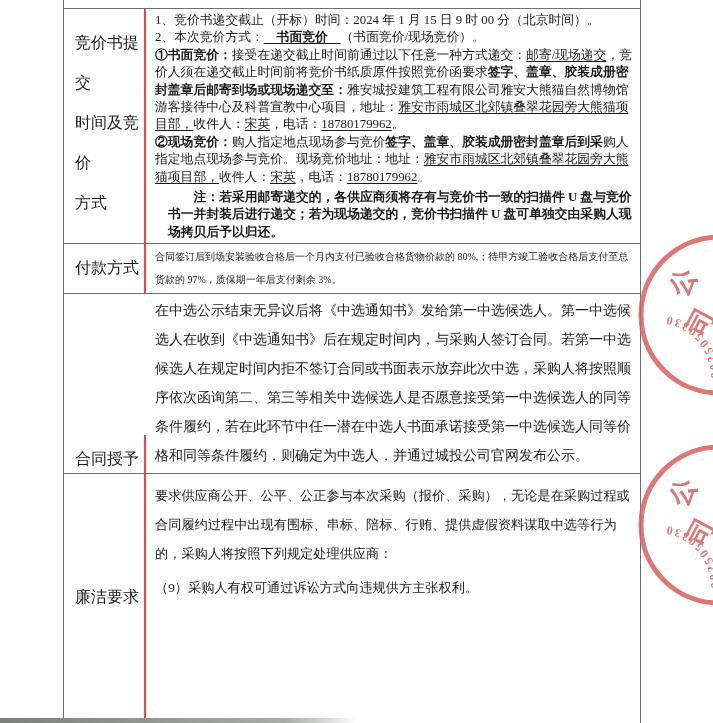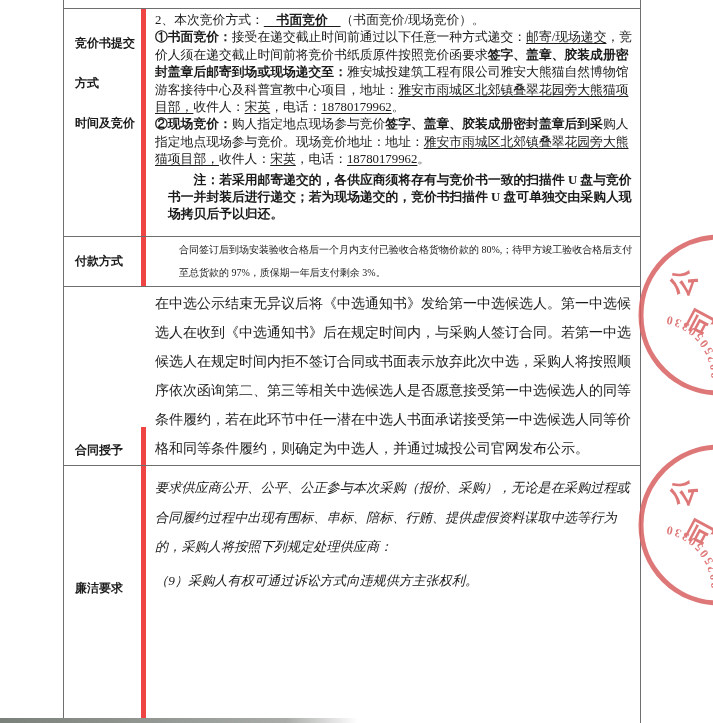--- a/index.html
+++ b/index.html
@@ -12,51 +12,51 @@
   .doc-table{
     position:absolute;left:63px;top:0;width:578px;
     border-left:1px solid #6f6f6f;border-right:1px solid #6f6f6f;
     box-sizing:border-box;background:#fff;
   }
   .remnant{height:8px;border-bottom:1px solid #6f6f6f;}
   .row{display:flex;border-bottom:1px solid #6f6f6f;}
   .row:last-child{border-bottom:none;}
   .label{
     width:82px;flex:0 0 82px;box-sizing:border-box;
-    border-right:5px solid #ef4444;
-    font-weight:700;font-size:12px;padding-left:11px;
+    border-right:2px solid #ef4444;
+    font-weight:400;font-size:16px;padding-left:11px;
   }
   .content{flex:1;box-sizing:border-box;}
   .content p{margin:0;}
   .content span.b{font-weight:700;}
   .content span.u{text-decoration:underline;text-underline-offset:2px;}
   .content p.indent{text-indent:2em;margin-left:13px;}
 
   
   .row-0{min-height:227px;}
   .row-0 .label{padding-top:14px;}
   .row-0 .label div{line-height:40px;}
   .row-0 .content{font-size:12.8px;line-height:17.4px;padding:3px 6px 2px 9px;}
   .row-0 .content p.indent{margin-top:3px;}
 
   
-  .row-1{min-height:47px;gap:24px;}
+  .row-1{min-height:47px;}
   .row-1 .label{display:flex;align-items:center;padding-top:0;}
   .row-1 .content{font-size:10px;line-height:22.5px;padding:2px 6px 2px 9px;}
 
   
   .row-2{min-height:171px;align-items:flex-end;}
   .row-2 .label{padding-top:9px;line-height:29px;}
   .row-2 .content{font-size:14px;line-height:28.9px;padding:3px 6px 2px 9px;}
 
   
   .row-3{min-height:290px;}
   .row-3 .label{padding-top:108px;line-height:29px;}
   .row-3 .content{font-size:13.2px;line-height:29.2px;padding:7px 6px 4px 9px;}
-  .row-3 .content p{margin-bottom:5px;font-style:italic;}
+  .row-3 .content p{margin-bottom:5px;}
 
   .stamp{position:absolute;opacity:0.85;pointer-events:none;}
   .stamp-1{left:624px;top:220px;}
   .stamp-2{left:624px;top:430px;}
 
   .scan-shadow{
     position:absolute;left:0;bottom:0;width:358px;height:5px;
     background:linear-gradient(to right,#7a807a,#a9aca9 80%,rgba(170,172,169,0));
   }
 </style>
@@ -64,24 +64,25 @@
 <body>
 
 <div class="page">
 
   <div class="doc-table">
     <div class="remnant"></div>
     <div>
         <div class="row row-0">
           <div class="label">
             <div>竞价书提交</div>
+            <div>时间及竞价</div>
             <div>方式</div>
-            <div>时间及竞价</div>
           </div>
           <div class="content">
+            <p><span>1、竞价书递交截止（开标）时间：2024 年 1 月 15 日 9 时 00 分（北京时间）。</span></p>
             <p><span>2、本次竞价方式：</span><span class="b u">　书面竞价　</span><span>（书面竞价/现场竞价）。</span></p>
             <p><span class="b">①书面竞价：</span><span>接受在递交截止时间前通过以下任意一种方式递交：</span><span class="u">邮寄/现场递交</span><span>，竞价人须在递交截止时间前将竞价书纸质原件按照竞价函要求</span><span class="b">签字、盖章、胶装成册密封盖章后邮寄到场或现场递交至：</span><span>雅安城投建筑工程有限公司雅安大熊猫自然博物馆游客接待中心及科普宣教中心项目，地址：</span><span class="u">雅安市雨城区北郊镇叠翠花园旁大熊猫项目部，</span><span>收件人：</span><span class="u">宋英</span><span>，电话：</span><span class="u">18780179962</span><span>。</span></p>
             <p><span class="b">②现场竞价：</span><span>购人指定地点现场参与竞价</span><span class="b">签字、盖章、胶装成册密封盖章后到采</span><span>购人指定地点现场参与竞价。现场竞价地址：地址：</span><span class="u">雅安市雨城区北郊镇叠翠花园旁大熊猫项目部，</span><span>收件人：</span><span class="u">宋英</span><span>，电话：</span><span class="u">18780179962</span><span>。</span></p>
             <p class="indent"><span class="b">注：若采用邮寄递交的，各供应商须将存有与竞价书一致的扫描件 U 盘与竞价书一并封装后进行递交；若为现场递交的，竞价书扫描件 U 盘可单独交由采购人现场拷贝后予以归还。</span></p>
           </div>
         </div>
         <div class="row row-1">
           <div class="label">
             <div>付款方式</div>
           </div>

